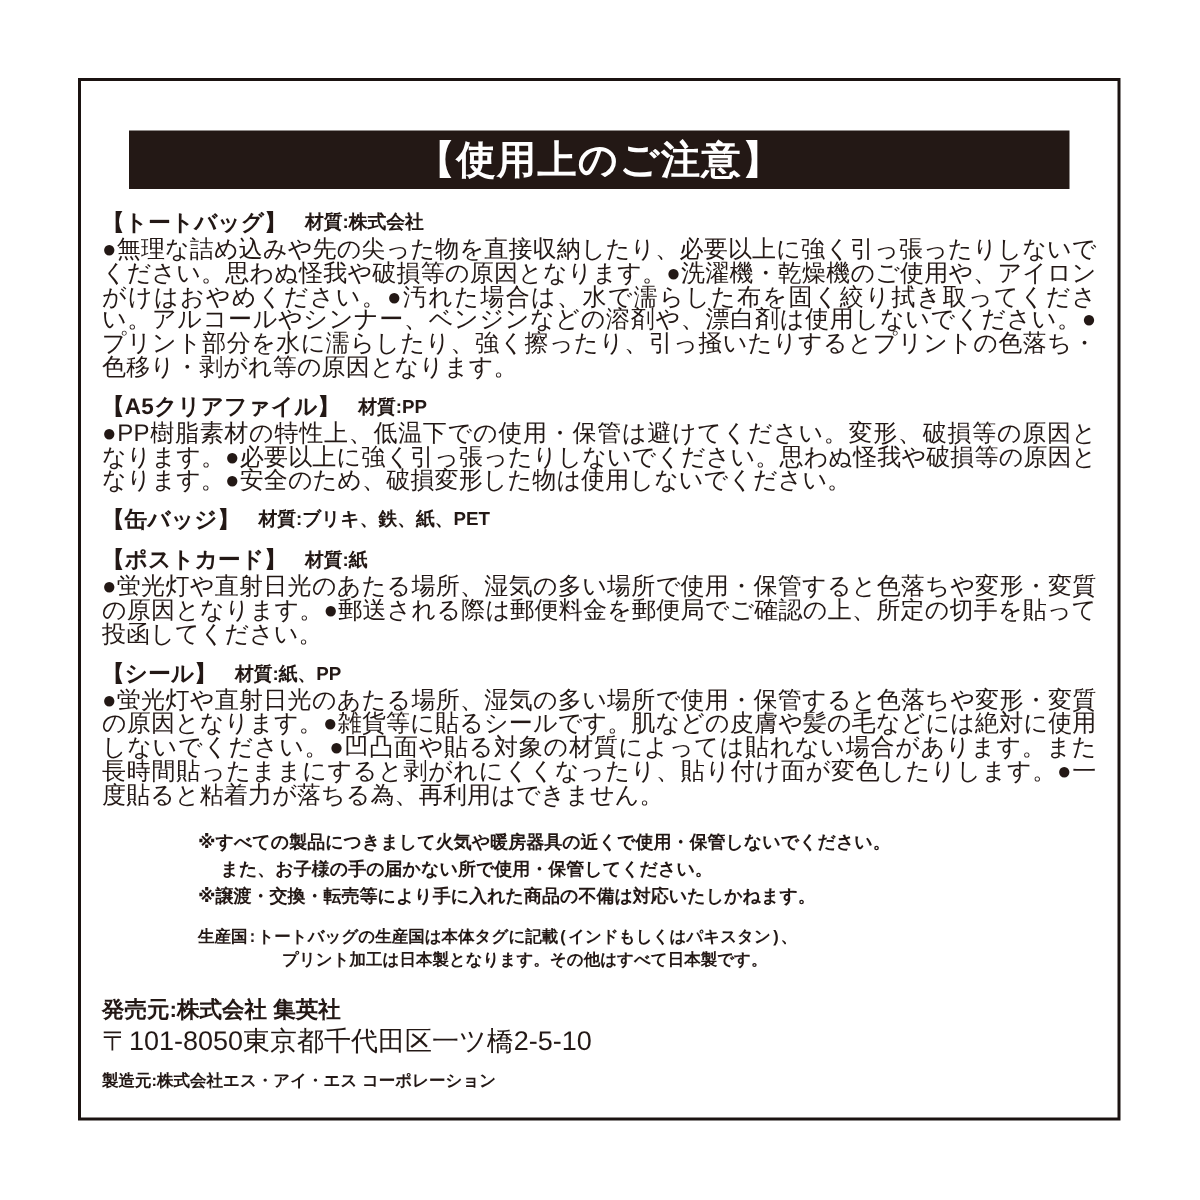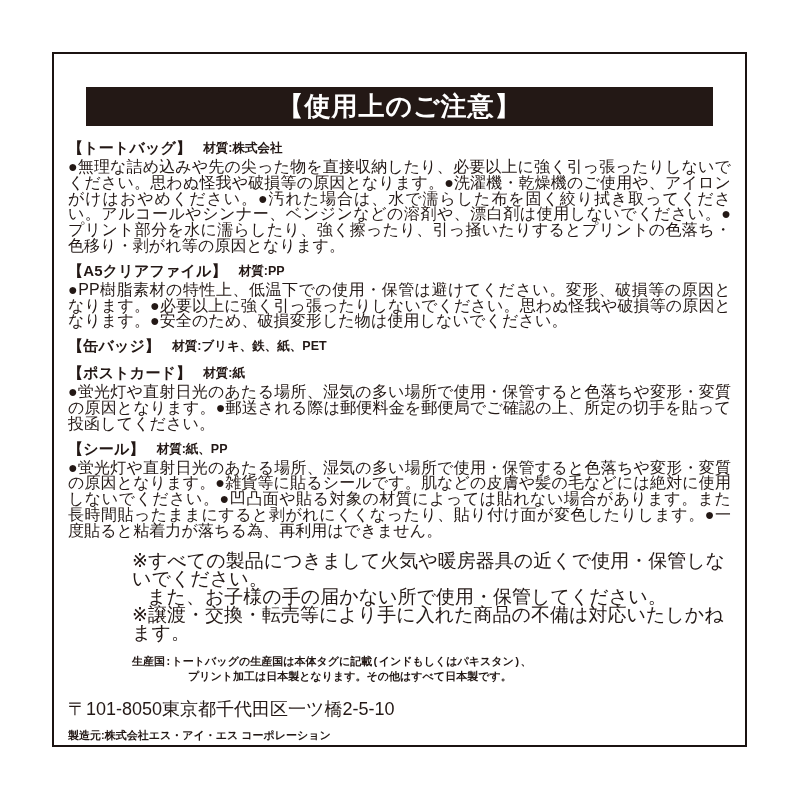--- a/index.html
+++ b/index.html
@@ -32,21 +32,21 @@
   .section-title { font-size: 15px; font-weight: bold; letter-spacing: 0.2px; }
   .section-material { font-size: 12.5px; font-weight: bold; margin-left: 12px; }
   .section-body {
     font-size: 16px; font-weight: normal;
     line-height: 15.8px;
     text-align: justify;
     word-break: break-all;
     letter-spacing: 0.1px;
   }
 
-  .notes { margin: 13px 0 0 64px; font-size: 19px; font-weight: normal; line-height: 18px; }
+  .notes { margin: 13px 0 0 64px; font-size: 12px; font-weight: bold; line-height: 18px; }
   .notes .indent { margin-left: 15px; }
 
   .production { margin: 13px 0 0 64px; font-size: 11px; font-weight: bold; line-height: 15.5px; font-family: Liberation Mono, monospace; }
   .production .indent { margin-left: 56px; }
 
   .publisher { margin-top: 13px; }
   .publisher-seller { font-size: 15px; font-weight: bold; line-height: 21px; }
   .publisher-address { font-size: 18px; font-weight: normal; line-height: 21px; }
   .publisher-manufacturer { margin-top: 8px; font-size: 11px; font-weight: bold; }
 </style>
@@ -106,19 +106,20 @@
         <div class="indent">また、お子様の手の届かない所で使用・保管してください。</div>
         <div>※譲渡・交換・転売等により手に入れた商品の不備は対応いたしかねます。</div>
       </div>
 
       <div class="production">
         <div>生産国:トートバッグの生産国は本体タグに記載(インドもしくはパキスタン)、</div>
         <div class="indent">プリント加工は日本製となります。その他はすべて日本製です。</div>
       </div>
 
       <div class="publisher">
+        <div class="publisher-seller">発売元:株式会社 集英社</div>
         <div class="publisher-address">〒101-8050東京都千代田区一ツ橋2-5-10</div>
         <div class="publisher-manufacturer">製造元:株式会社エス・アイ・エス コーポレーション</div>
       </div>
 
     </div>
   </div>
 </div>
 
 </body></html>

